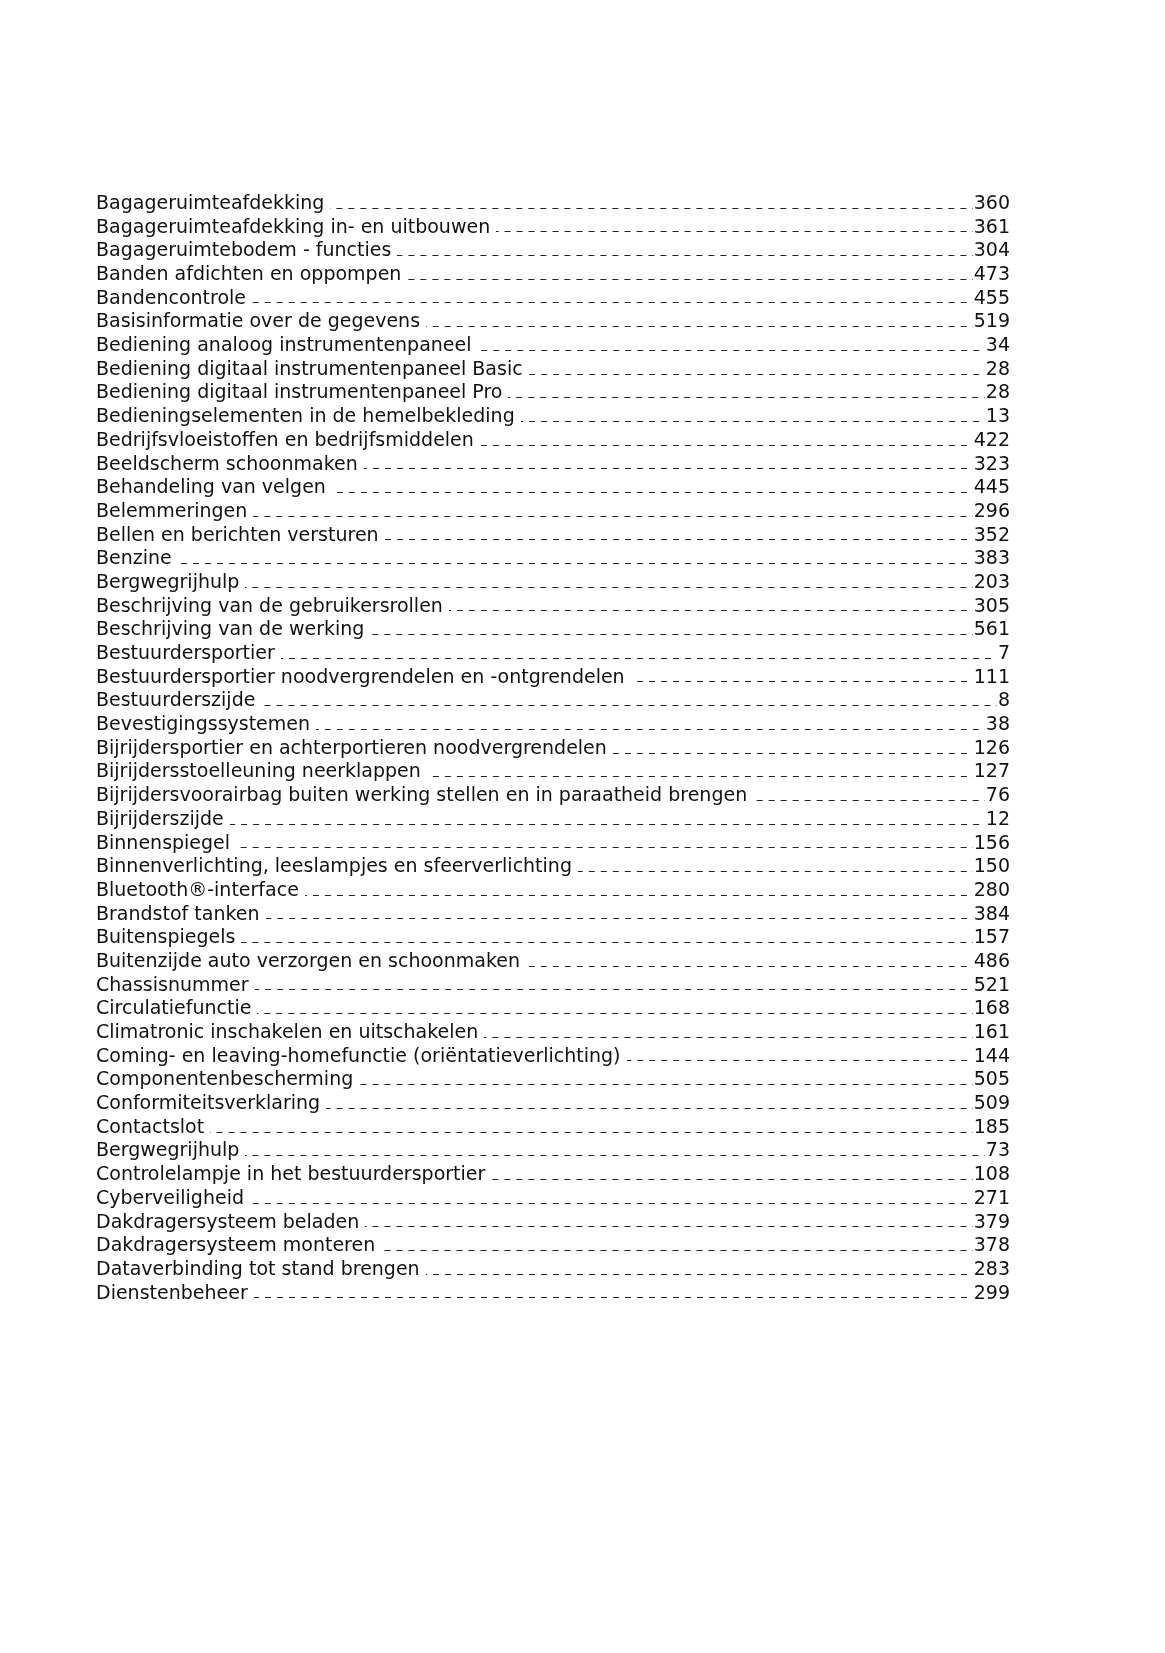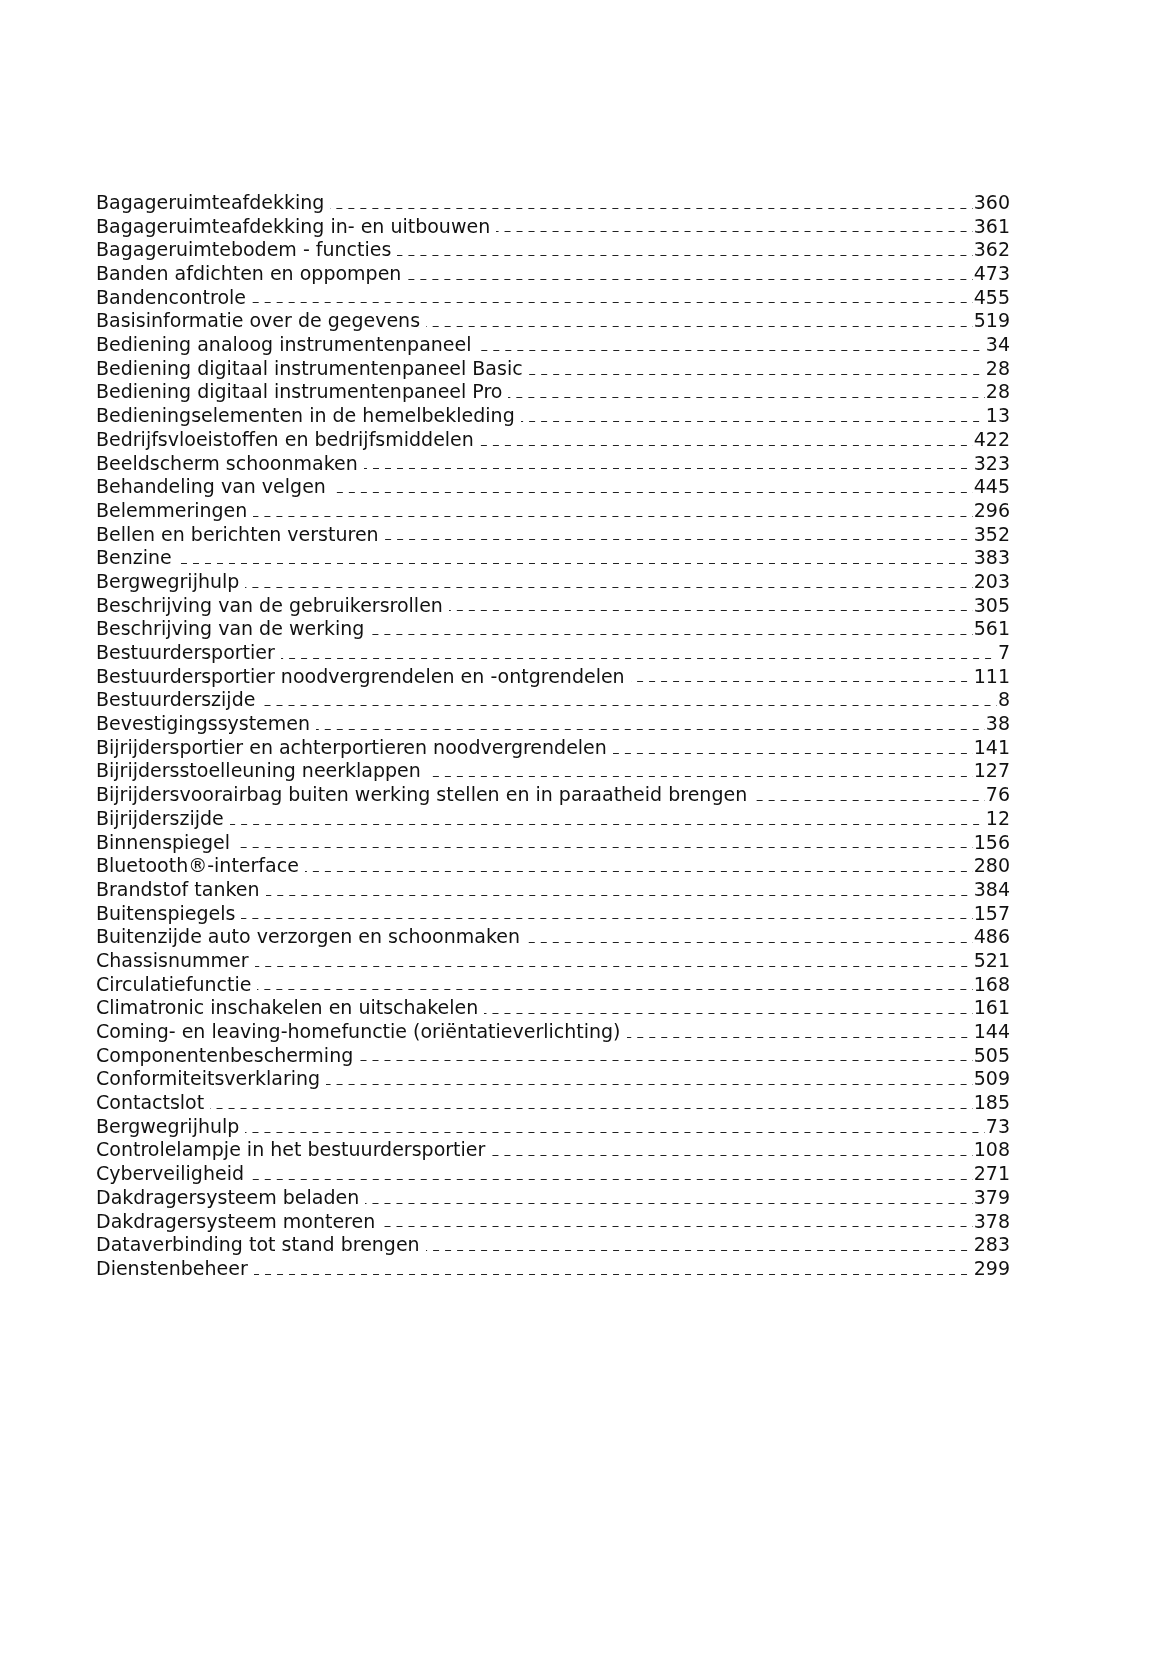--- a/index.html
+++ b/index.html
@@ -64,21 +64,21 @@
     <span class="entry-page">360</span>
   </li>
     <li class="index-entry">
     <span class="entry-term">Bagageruimteafdekking in- en uitbouwen</span>
     <span class="entry-leader"></span>
     <span class="entry-page">361</span>
   </li>
     <li class="index-entry">
     <span class="entry-term">Bagageruimtebodem - functies</span>
     <span class="entry-leader"></span>
-    <span class="entry-page">362</span>
+    <span class="entry-page">304</span>
   </li>
     <li class="index-entry">
     <span class="entry-term">Banden afdichten en oppompen</span>
     <span class="entry-leader"></span>
     <span class="entry-page">473</span>
   </li>
     <li class="index-entry">
     <span class="entry-term">Bandencontrole</span>
     <span class="entry-leader"></span>
     <span class="entry-page">455</span>
@@ -169,41 +169,46 @@
     <span class="entry-page">8</span>
   </li>
     <li class="index-entry">
     <span class="entry-term">Bevestigingssystemen</span>
     <span class="entry-leader"></span>
     <span class="entry-page">38</span>
   </li>
     <li class="index-entry">
     <span class="entry-term">Bijrijdersportier en achterportieren noodvergrendelen</span>
     <span class="entry-leader"></span>
-    <span class="entry-page">141</span>
+    <span class="entry-page">126</span>
   </li>
     <li class="index-entry">
     <span class="entry-term">Bijrijdersstoelleuning neerklappen</span>
     <span class="entry-leader"></span>
     <span class="entry-page">127</span>
   </li>
     <li class="index-entry">
     <span class="entry-term">Bijrijdersvoorairbag buiten werking stellen en in paraatheid brengen</span>
     <span class="entry-leader"></span>
     <span class="entry-page">76</span>
   </li>
     <li class="index-entry">
     <span class="entry-term">Bijrijderszijde</span>
     <span class="entry-leader"></span>
     <span class="entry-page">12</span>
   </li>
     <li class="index-entry">
     <span class="entry-term">Binnenspiegel</span>
     <span class="entry-leader"></span>
     <span class="entry-page">156</span>
+  </li>
+    <li class="index-entry">
+    <span class="entry-term">Binnenverlichting, leeslampjes en sfeerverlichting</span>
+    <span class="entry-leader"></span>
+    <span class="entry-page">150</span>
   </li>
     <li class="index-entry">
     <span class="entry-term">Bluetooth®-interface</span>
     <span class="entry-leader"></span>
     <span class="entry-page">280</span>
   </li>
     <li class="index-entry">
     <span class="entry-term">Brandstof tanken</span>
     <span class="entry-leader"></span>
     <span class="entry-page">384</span>

